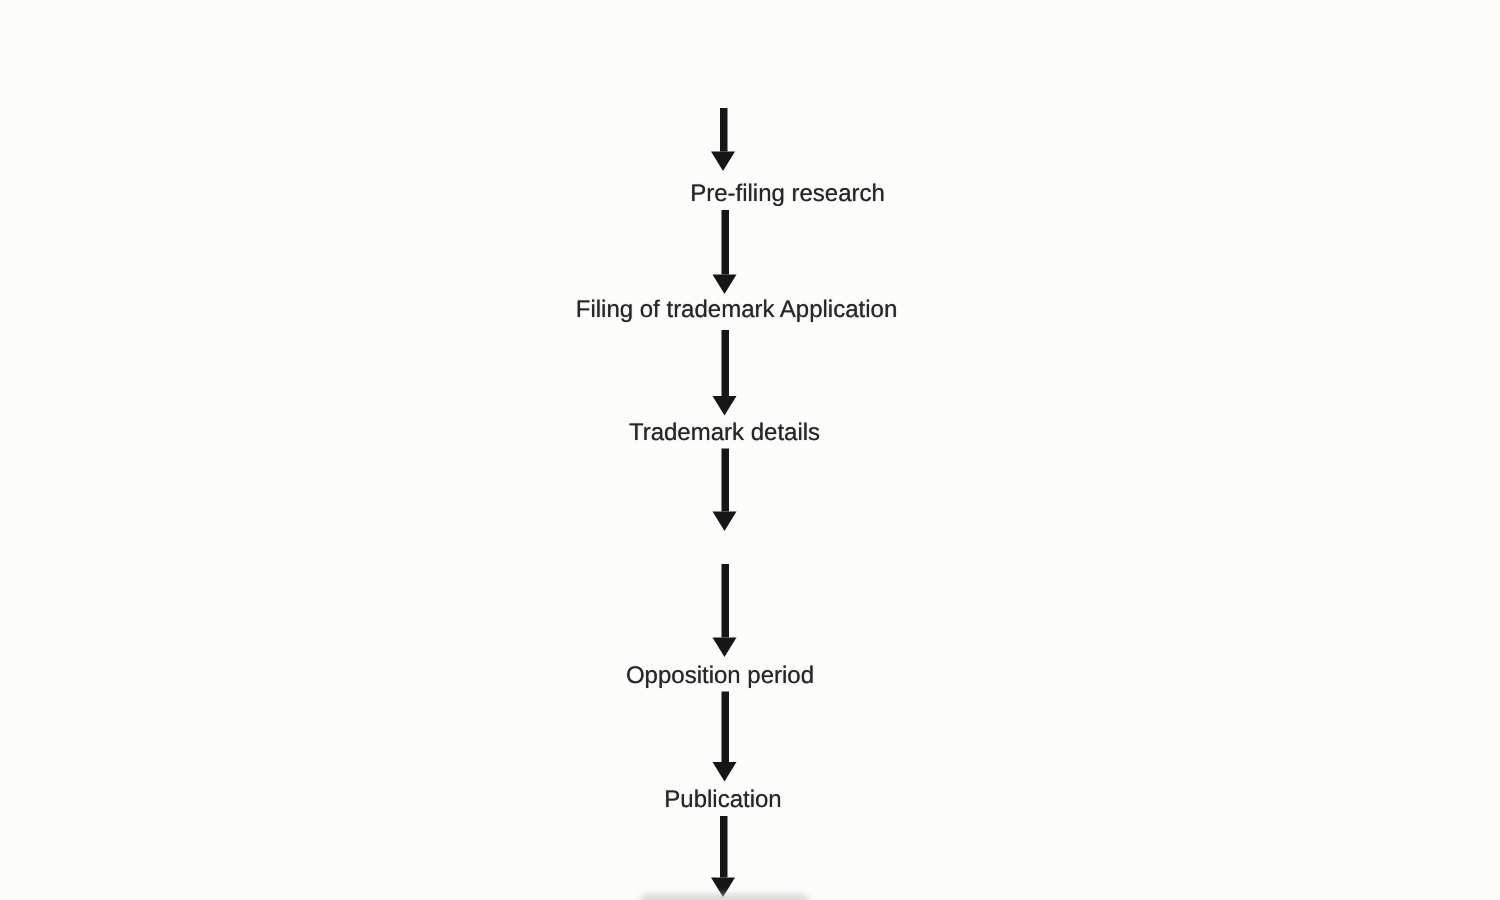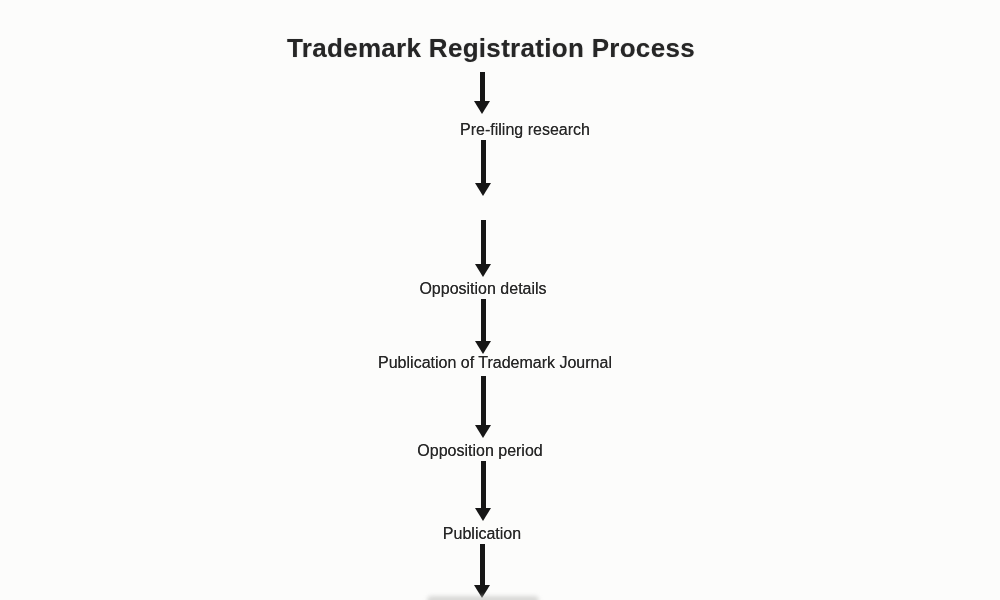--- a/index.html
+++ b/index.html
@@ -80,48 +80,47 @@
     border-radius: 5px;
     filter: blur(2px);
     opacity: 0.65;
   }
 </style>
 </head>
 <body>
 
 <div class="canvas">
 
-  <div class="title">Trademark Registration Process</div>
 
   <div class="arrow arrow-1">
     <div class="stem"></div>
     <div class="head"></div>
   </div>
 
   <div class="step step-0">Pre-filing research</div>
 
   <div class="arrow arrow-2">
     <div class="stem"></div>
     <div class="head"></div>
   </div>
 
+  <div class="step step-1">Filing of trademark Application</div>
 
   <div class="arrow arrow-3">
     <div class="stem"></div>
     <div class="head"></div>
   </div>
 
-  <div class="step step-2">Opposition details</div>
+  <div class="step step-2">Trademark details</div>
 
   <div class="arrow arrow-4">
     <div class="stem"></div>
     <div class="head"></div>
   </div>
 
-  <div class="step step-3">Publication of Trademark Journal</div>
 
   <div class="arrow arrow-5">
     <div class="stem"></div>
     <div class="head"></div>
   </div>
 
   <div class="step step-4">Opposition period</div>
 
   <div class="arrow arrow-6">
     <div class="stem"></div>

